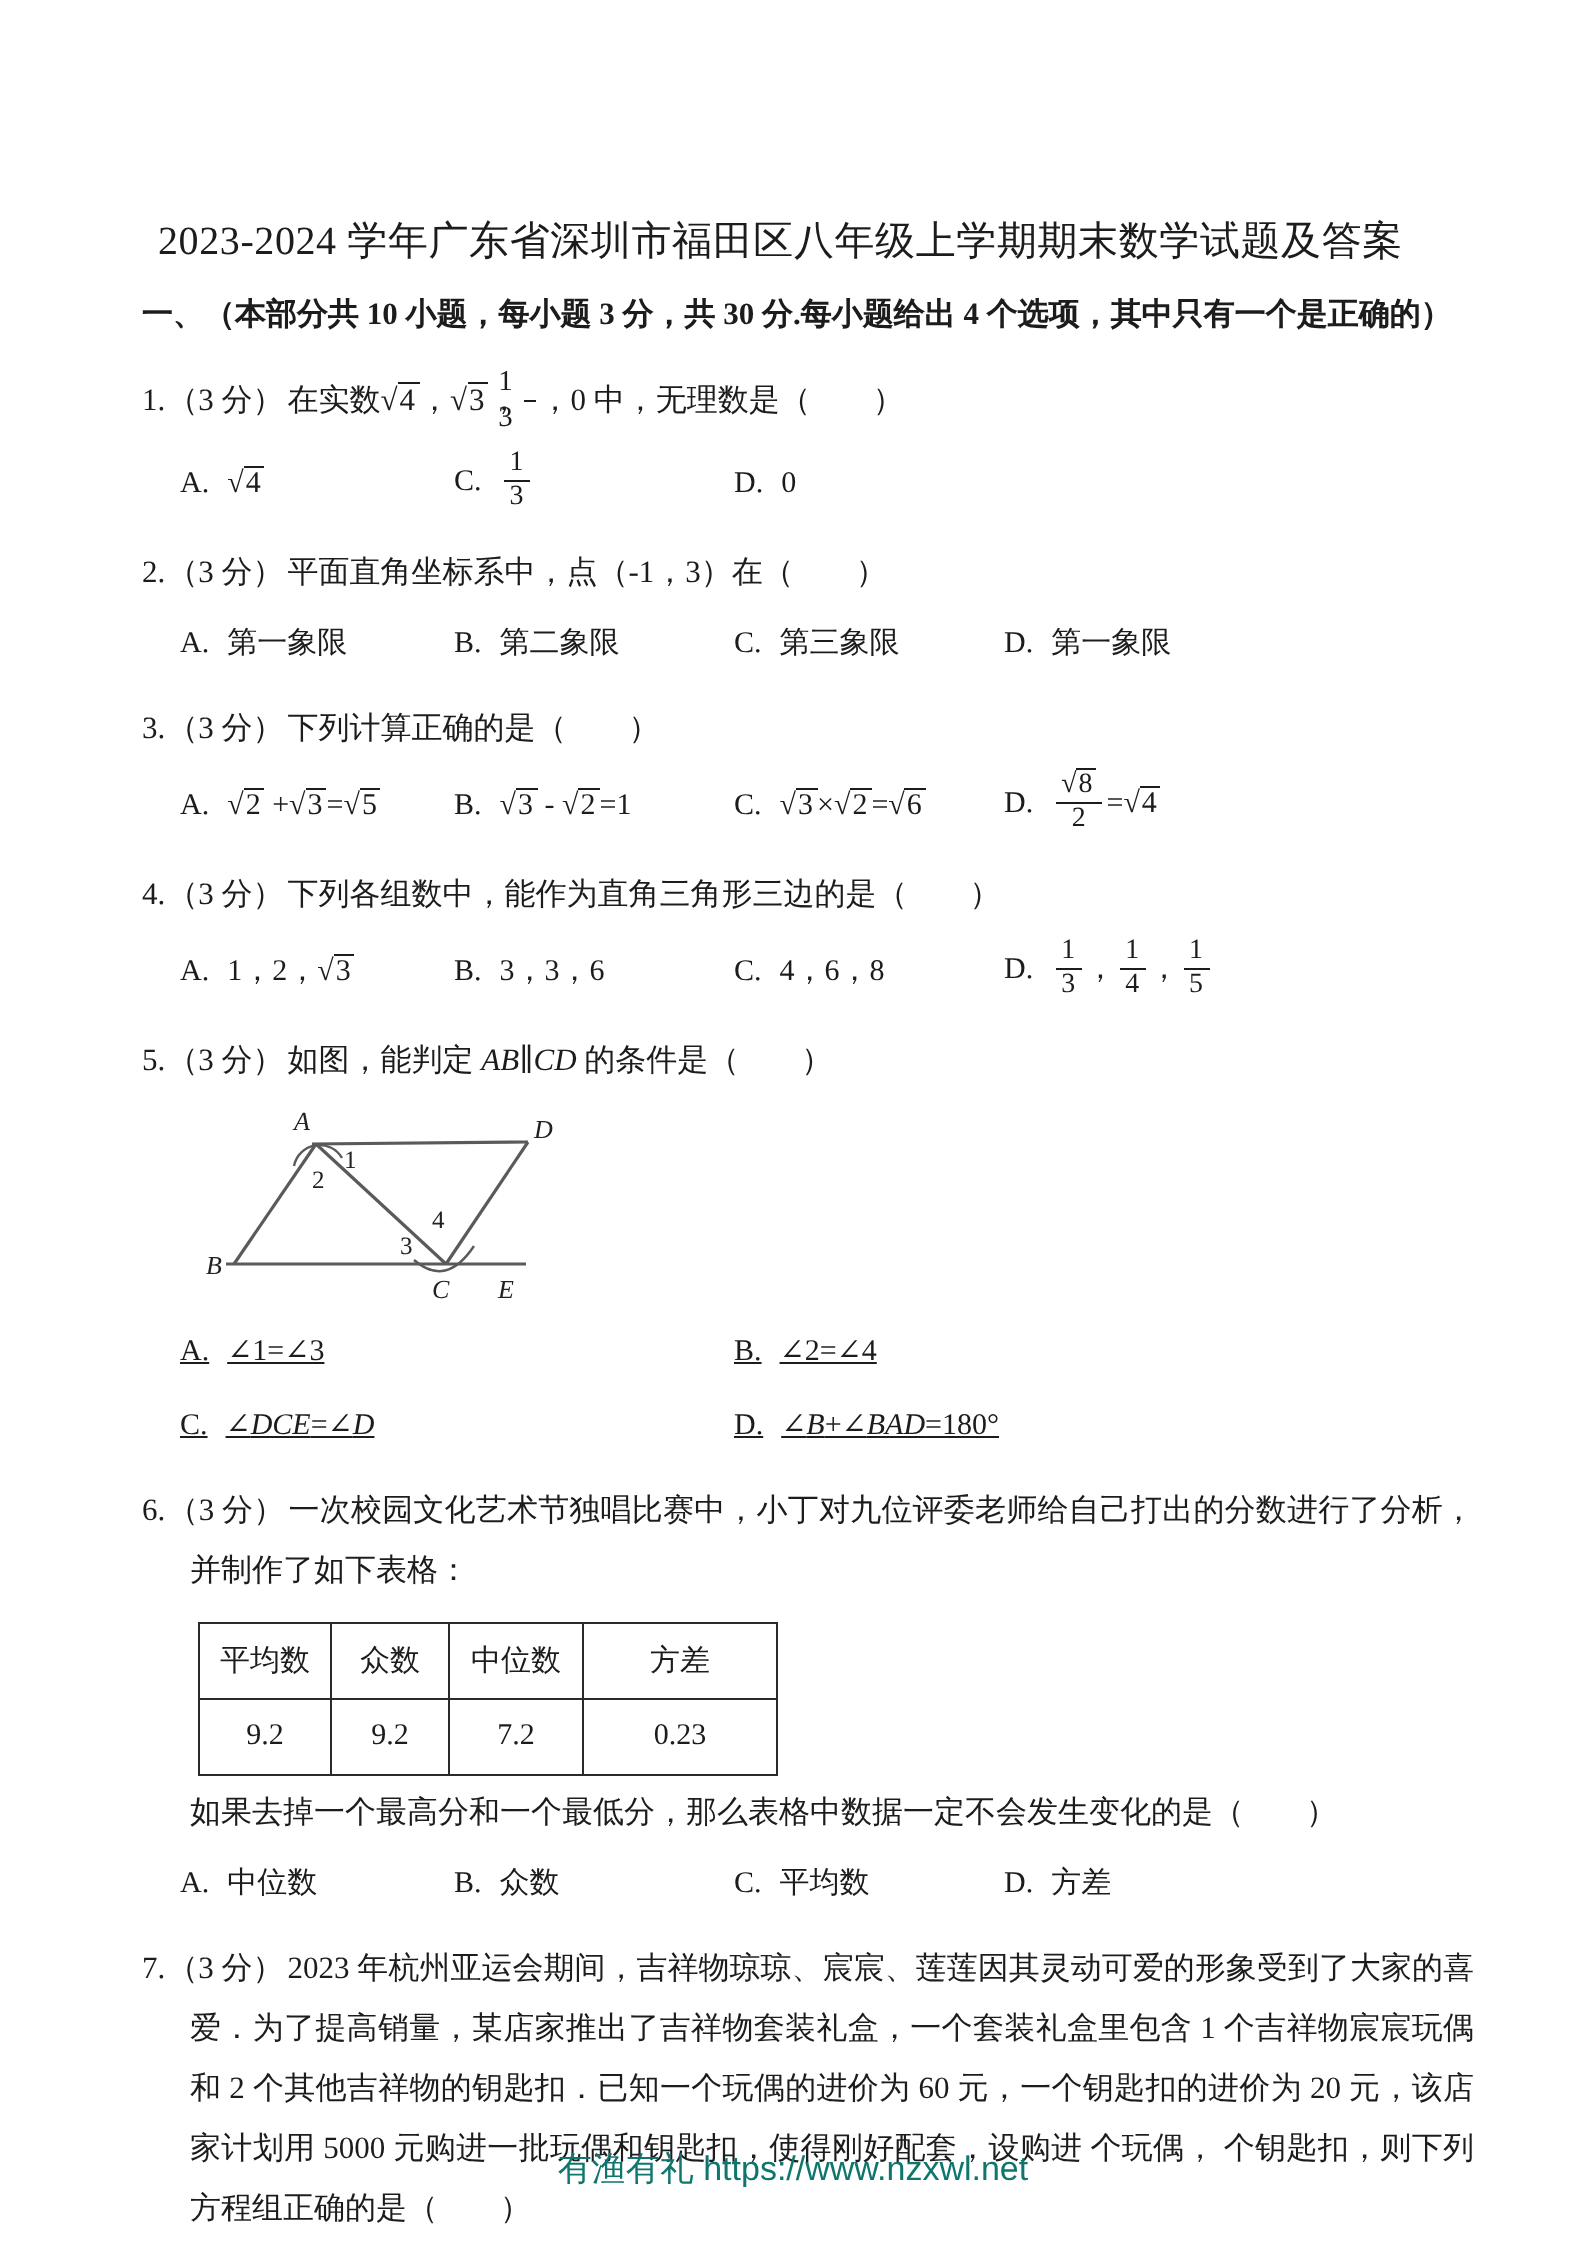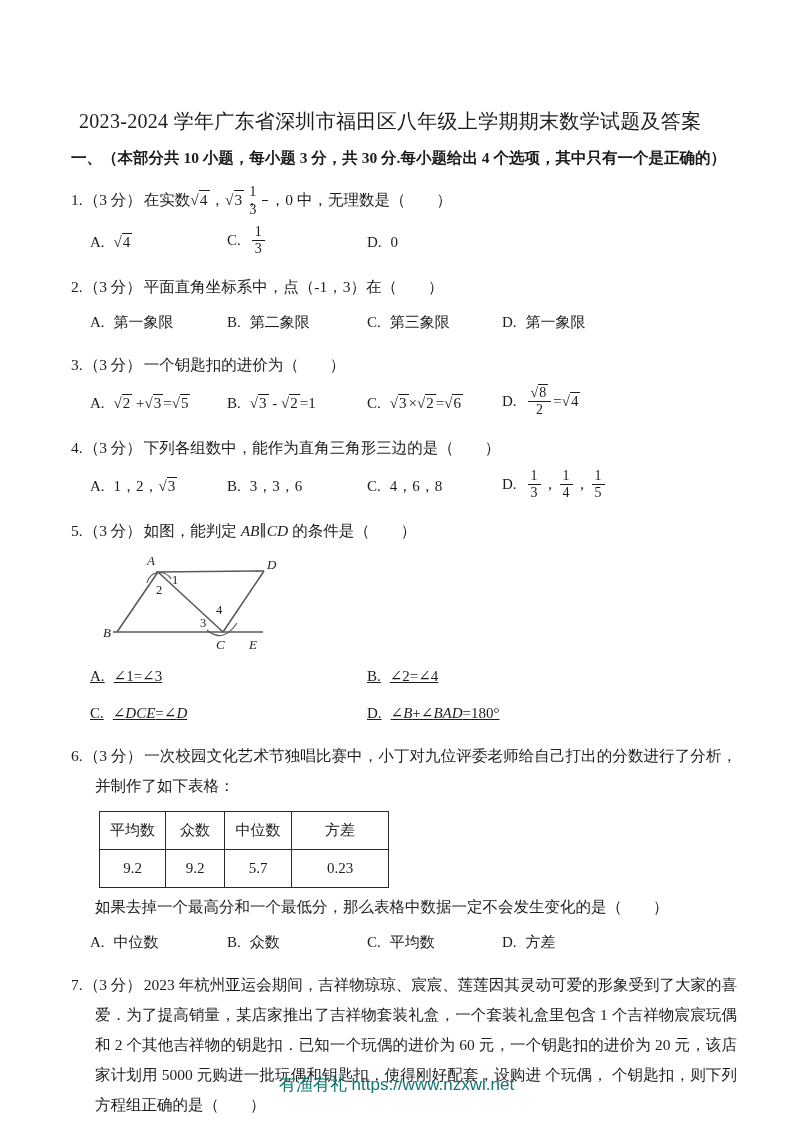--- a/index.html
+++ b/index.html
@@ -86,21 +86,21 @@
     <p class="stem"><span class="qnum">2.</span><span class="qpts">（3 分）</span><span>平面直角坐标系中，点（-1，3）在（　　）</span></p>
     <div class="opts opts4">
       <span class="opt"><span class="olabel">A.</span><span>第一象限</span></span>
       <span class="opt"><span class="olabel">B.</span><span>第二象限</span></span>
       <span class="opt"><span class="olabel">C.</span><span>第三象限</span></span>
       <span class="opt"><span class="olabel">D.</span><span>第一象限</span></span>
     </div>
   </div>
 
   <div class="question">
-    <p class="stem"><span class="qnum">3.</span><span class="qpts">（3 分）</span><span>一个钥匙扣的进价为（　　）</span></p>
+    <p class="stem"><span class="qnum">3.</span><span class="qpts">（3 分）</span><span>下列计算正确的是（　　）</span></p>
     <div class="opts opts4">
       <span class="opt"><span class="olabel">A.</span><span><span class="sqrt"><span class="rsign">√</span><span class="rad">2</span></span> +<span class="sqrt"><span class="rsign">√</span><span class="rad">3</span></span>=<span class="sqrt"><span class="rsign">√</span><span class="rad">5</span></span></span></span>
       <span class="opt"><span class="olabel">B.</span><span><span class="sqrt"><span class="rsign">√</span><span class="rad">3</span></span> - <span class="sqrt"><span class="rsign">√</span><span class="rad">2</span></span>=1</span></span>
       <span class="opt"><span class="olabel">C.</span><span><span class="sqrt"><span class="rsign">√</span><span class="rad">3</span></span>×<span class="sqrt"><span class="rsign">√</span><span class="rad">2</span></span>=<span class="sqrt"><span class="rsign">√</span><span class="rad">6</span></span></span></span>
       <span class="opt"><span class="olabel">D.</span><span><span class="frac"><span class="num"><span class="sqrt"><span class="rsign">√</span><span class="rad">8</span></span></span><span class="den">2</span></span>=<span class="sqrt"><span class="rsign">√</span><span class="rad">4</span></span></span></span>
     </div>
   </div>
 
   <div class="question">
     <p class="stem"><span class="qnum">4.</span><span class="qpts">（3 分）</span><span>下列各组数中，能作为直角三角形三边的是（　　）</span></p>
@@ -148,21 +148,21 @@
       <tbody>
         <tr>
           <th class="c0">平均数</th>
           <th class="c1">众数</th>
           <th class="c2">中位数</th>
           <th class="c3">方差</th>
         </tr>
         <tr>
           <td class="c0">9.2</td>
           <td class="c1">9.2</td>
-          <td class="c2">5.7</td>
+          <td class="c2">7.2</td>
           <td class="c3">0.23</td>
         </tr>
       </tbody>
     </table>
     <p class="stem-cont">如果去掉一个最高分和一个最低分，那么表格中数据一定不会发生变化的是（　　）</p>
     <div class="opts opts4">
       <span class="opt"><span class="olabel">A.</span><span>中位数</span></span>
       <span class="opt"><span class="olabel">B.</span><span>众数</span></span>
       <span class="opt"><span class="olabel">C.</span><span>平均数</span></span>
       <span class="opt"><span class="olabel">D.</span><span>方差</span></span>

